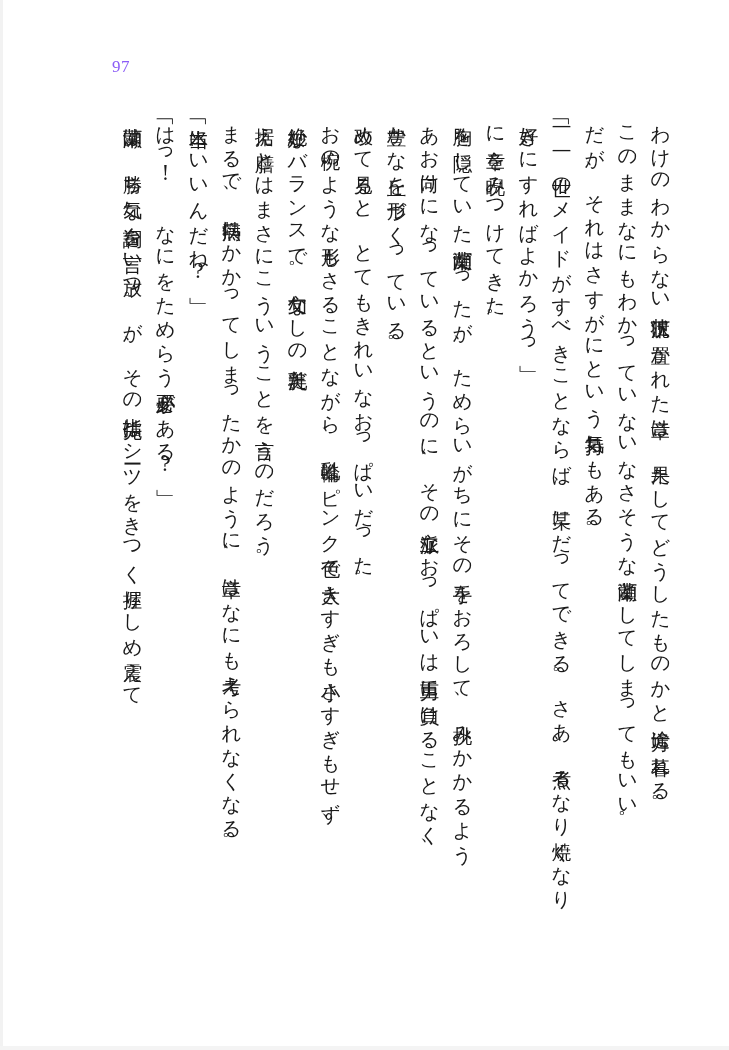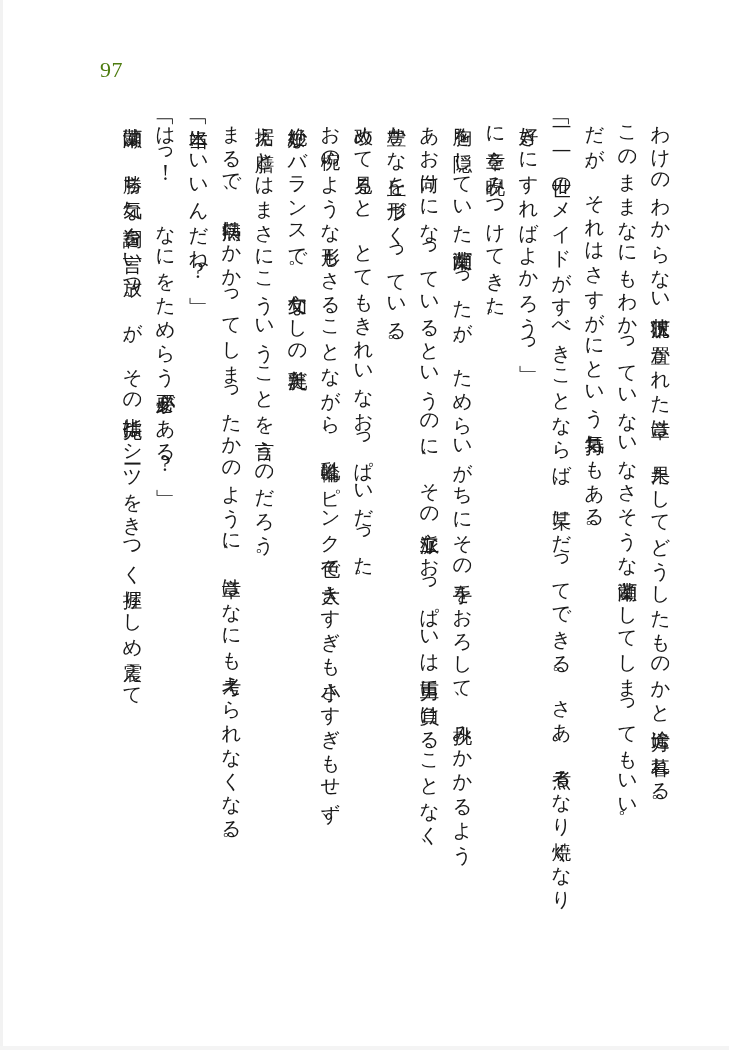--- a/index.html
+++ b/index.html
@@ -30,24 +30,24 @@
   #page-edge-bottom {
     position: absolute;
     left: 0px;
     bottom: 0px;
     width: 729px;
     height: 4px;
     background: #f4f4f4;
   }
   #page-number {
     position: absolute;
-    left: 100px;
+    left: 112px;
     top: 57px;
-    font-size: 22px;
-    color: #4d7c0f;
+    font-size: 17px;
+    color: #8b5cf6;
     letter-spacing: 0.5px;
     font-family: "Liberation Serif", serif;
   }
   
   #text-block {
     position: absolute;
     top: 112px;
     left: 70px;
     width: 600px;
     height: 860px;

